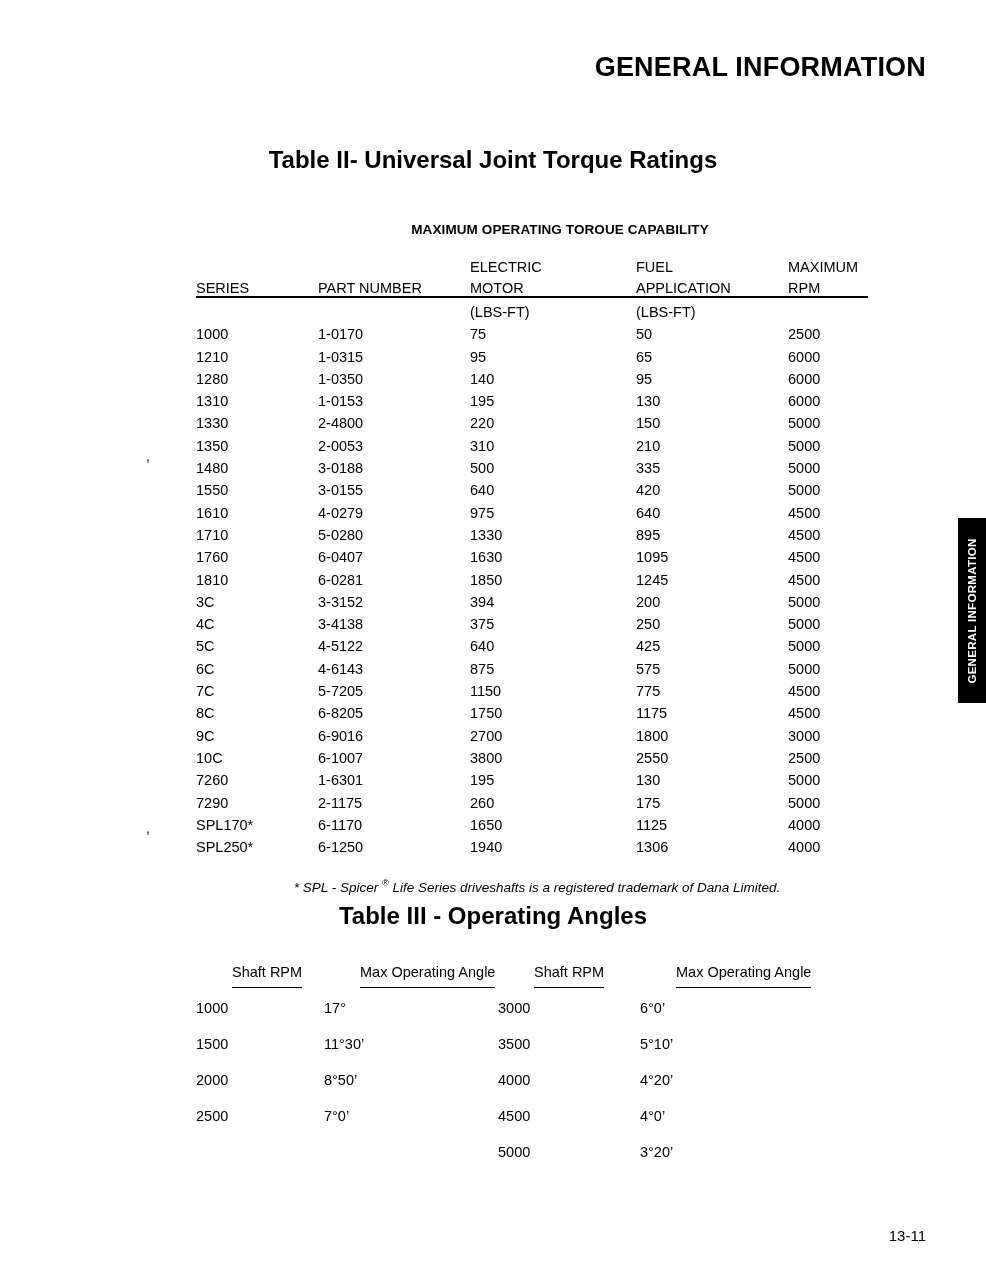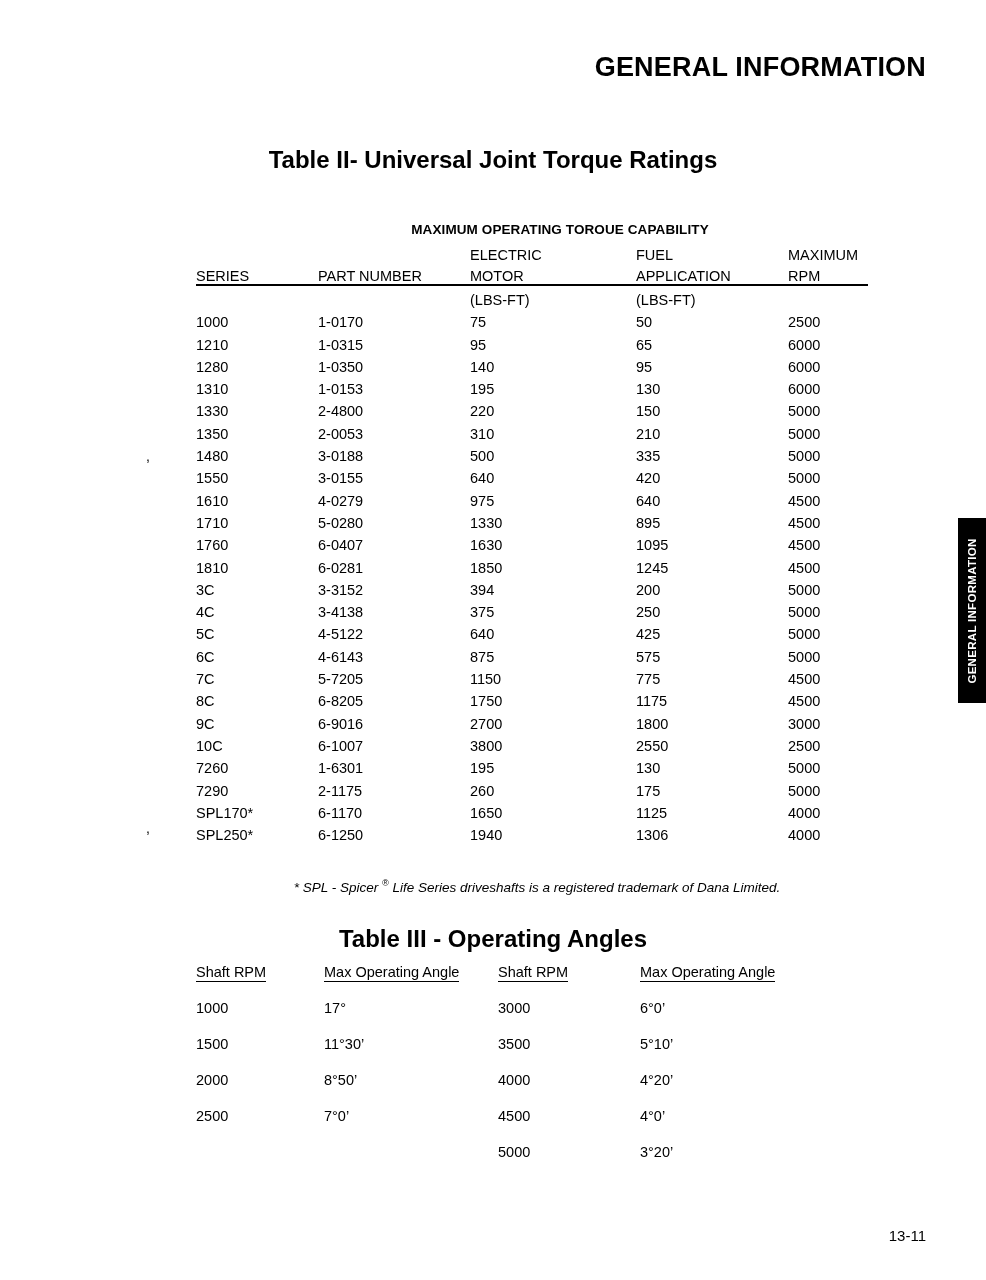--- a/index.html
+++ b/index.html
@@ -72,21 +72,21 @@
     left: 196px;
     width: 672px;
     font-size: 14.5px;
   }
   .cap-head {
     text-align: center;
     font-weight: bold;
     font-size: 13.5px;
     letter-spacing: 0.1px;
     margin-left: 56px;
-    margin-bottom: 6px;
+    margin-bottom: 18px;
   }
   table.t2 {
     border-collapse: collapse;
     width: 672px;
     table-layout: fixed;
   }
   table.t2 td, table.t2 th {
     padding: 0;
     text-align: left;
     vertical-align: bottom;
@@ -129,21 +129,21 @@
     margin-left: 44px;
   }
   .footnote sup {
     font-size: 9px;
     vertical-align: super;
   }
 
   
   .table3-title {
     position: absolute;
-    top: 925px;
+    top: 902px;
     left: 0;
     width: 986px;
     text-align: center;
     font-size: 24px;
     font-weight: bold;
   }
   .table3 {
     position: absolute;
     top: 964px;
     left: 196px;
@@ -163,22 +163,23 @@
   }
   .t3-c1 { width: 128px; }
   .t3-c2 { width: 174px; }
   .t3-c3 { width: 142px; }
   .t3-c4 { width: 176px; }
   .t3 .hdr td {
     height: 30px;
   }
   .t3 .hdr span {
     border-bottom: 1px solid #000;
-    padding-bottom: 1px;
+    padding-bottom: 7px;
     display: inline-block;
+    margin-left: 36px;
   }
   .t3 .drow td {
     height: 30px;
     padding-top: 6px;
   }
 
   
   .stray {
     position: absolute;
     font-size: 14px;

